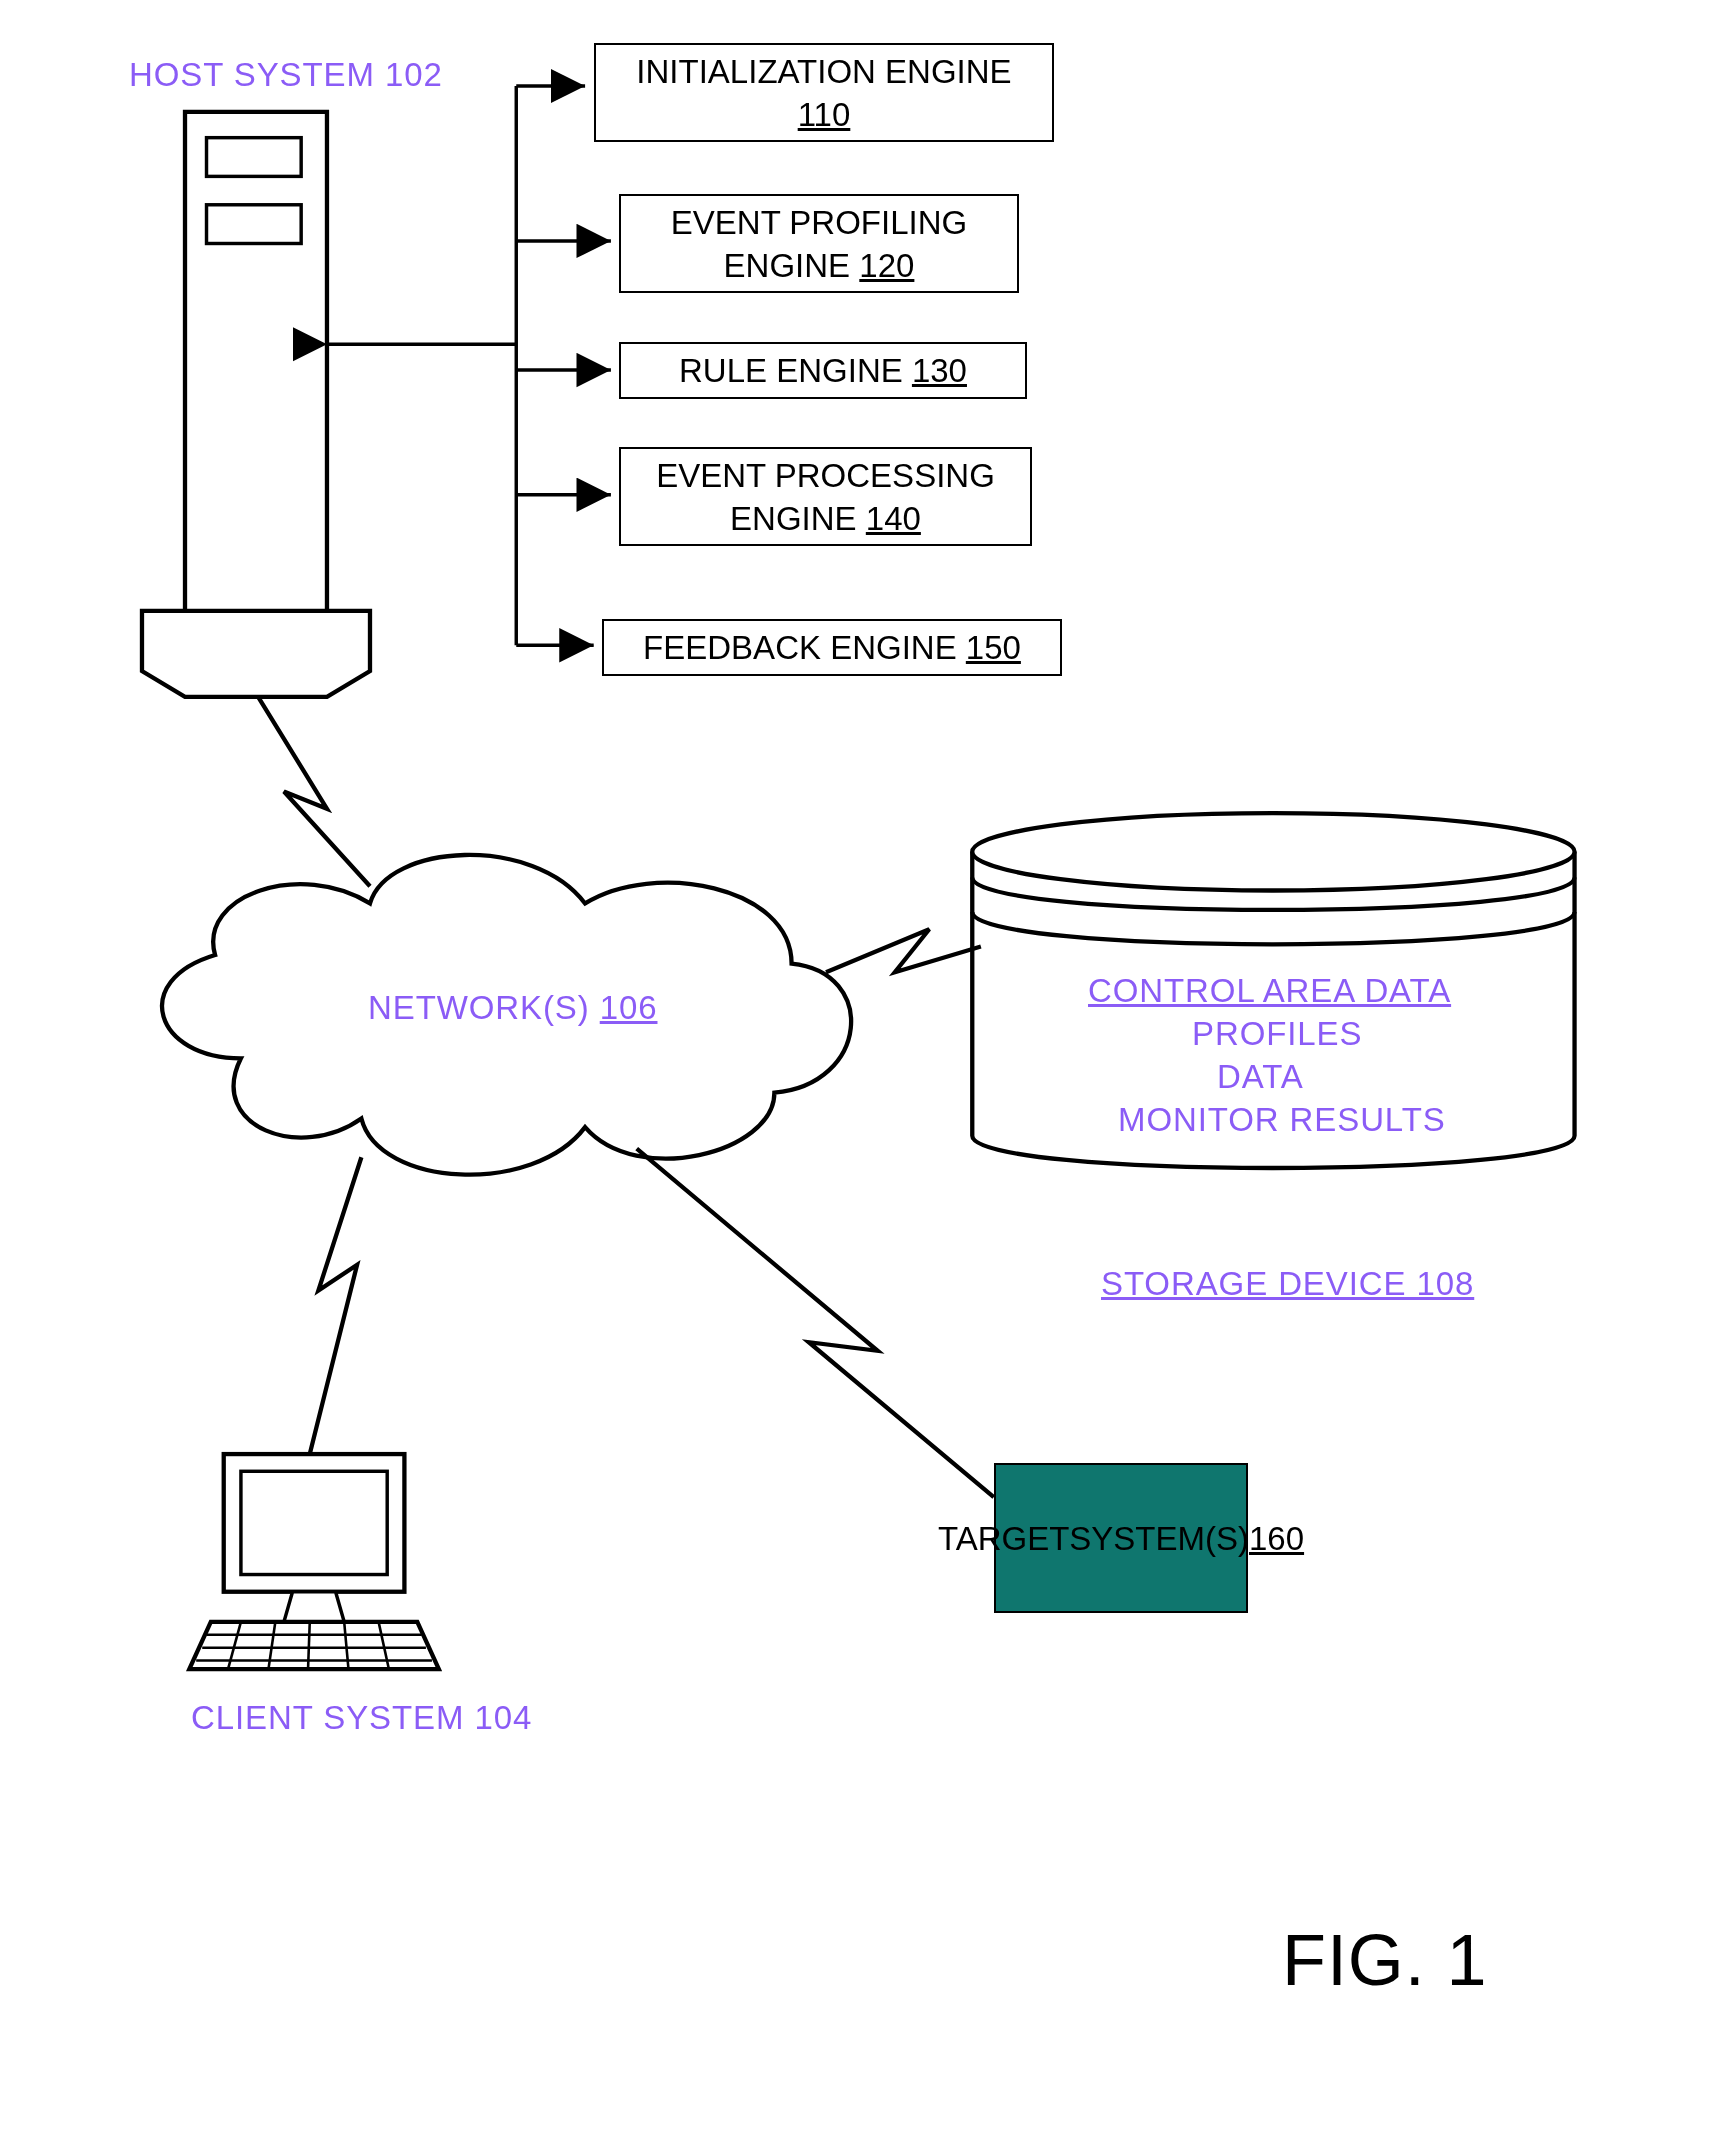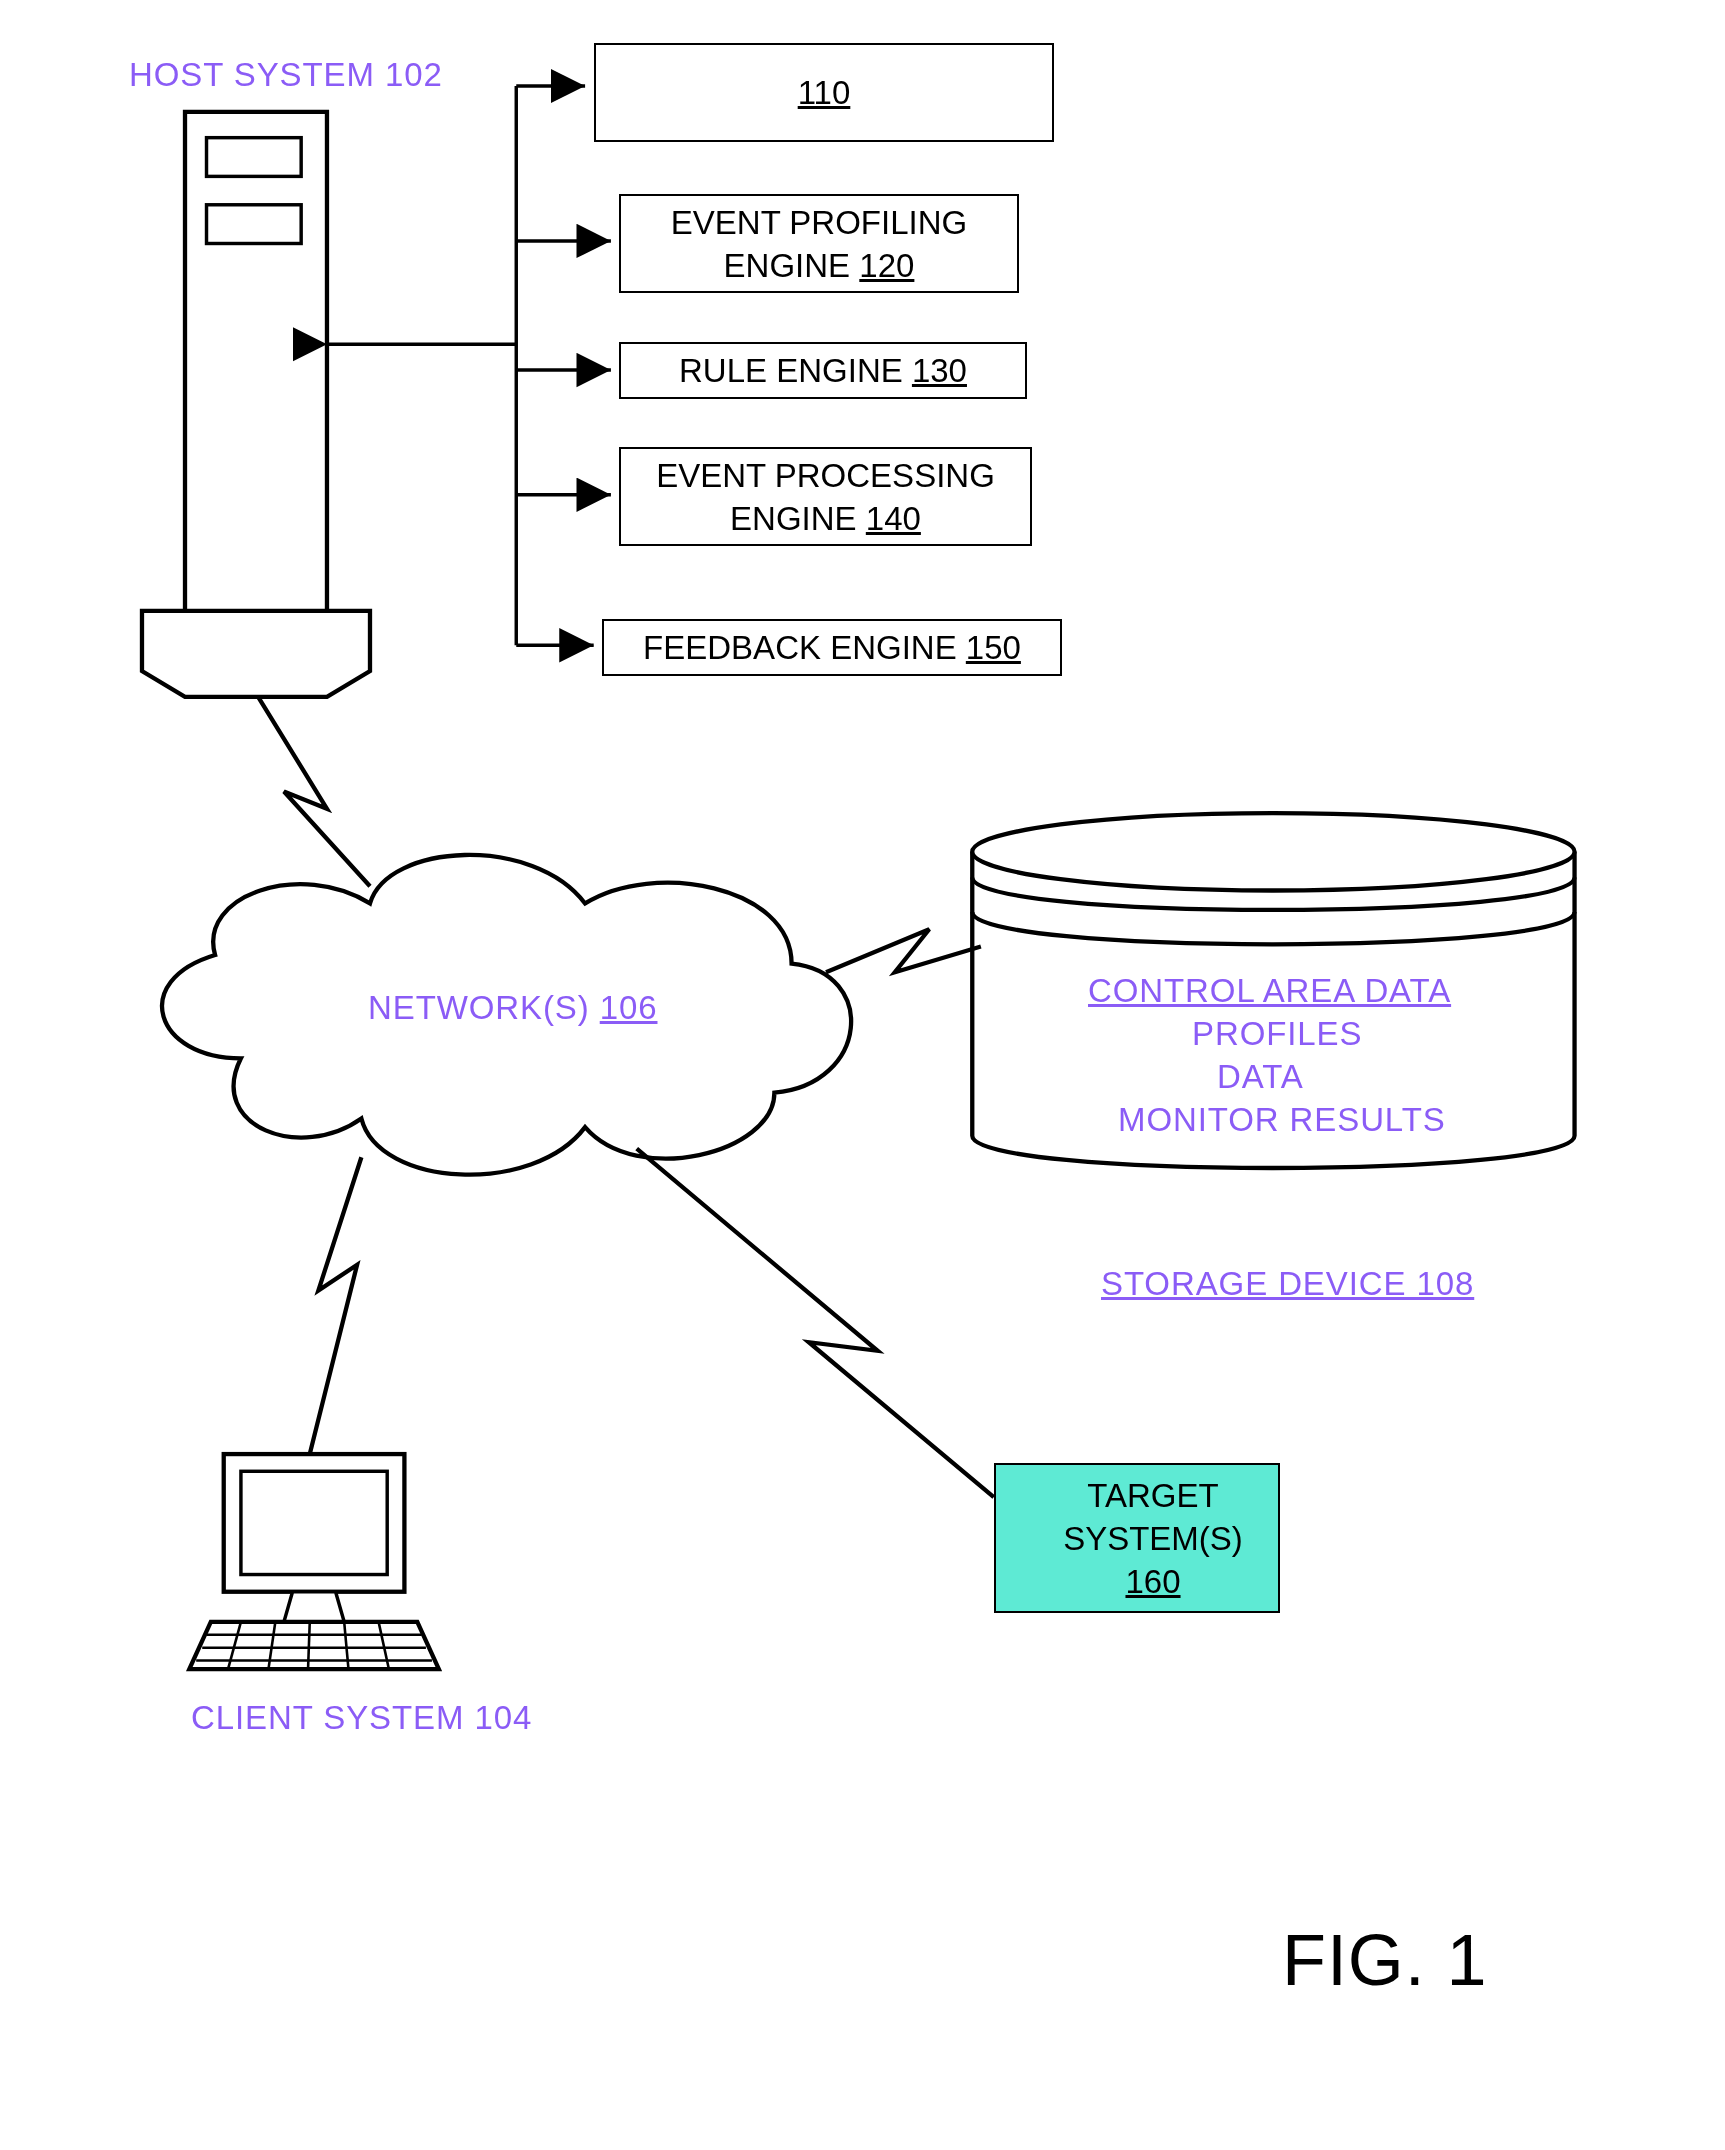--- a/index.html
+++ b/index.html
@@ -34,27 +34,25 @@
     justify-content: center;
     align-items: center;
   }
   .enginebox .line1, .enginebox .line2 {
     font-size: 33px;
     line-height: 43px;
   }
   .targetbox {
     position: absolute;
     border: 2.6px solid #000;
-    background: #5eead4;
+    background: #0f766e;
     text-align: center;
     display: flex;
-    flex-direction: column;
     justify-content: center;
     align-items: center;
-    padding-left: 32px;
   }
   .targetbox div { font-size: 33px; line-height: 43px; }
   .under { text-decoration: underline; }
   svg { position: absolute; left: 0; top: 0; }
 </style>
 </head>
 <body>
 
 <div class="label" style="left:129px; top:56px;">HOST SYSTEM 102</div>
 
@@ -62,20 +60,21 @@
 
   <path d="M 215 130 L 380 130 L 380 710 L 430 710 L 430 780 L 380 810 L 215 810 L 165 780 L 165 710 L 215 710 Z" fill="#fff" stroke="#000" stroke-width="5"></path>
 
   <rect x="240" y="160" width="110" height="45" fill="#fff" stroke="#000" stroke-width="4"></rect>
   <rect x="240" y="238" width="110" height="45" fill="#fff" stroke="#000" stroke-width="4"></rect>
 
   <line x1="215" y1="710" x2="380" y2="710" stroke="#000" stroke-width="5"></line>
 </svg>
 
 <div class="enginebox" style="left:594px; top:43px; width:456px; height:95px;">
+  <div class="line1">INITIALIZATION ENGINE</div>
   <div class="line2 under">110</div>
 </div>
 
 <div class="enginebox" style="left:619px; top:194px; width:396px; height:95px;">
   <div class="line1">EVENT PROFILING</div>
   <div class="line2"><span>ENGINE </span><span class="under">120</span></div>
 </div>
 
 <div class="enginebox" style="left:619px; top:342px; width:404px; height:53px;text-align:center;">
   <div class="line1"><span>RULE ENGINE </span><span class="under">130</span></div>

